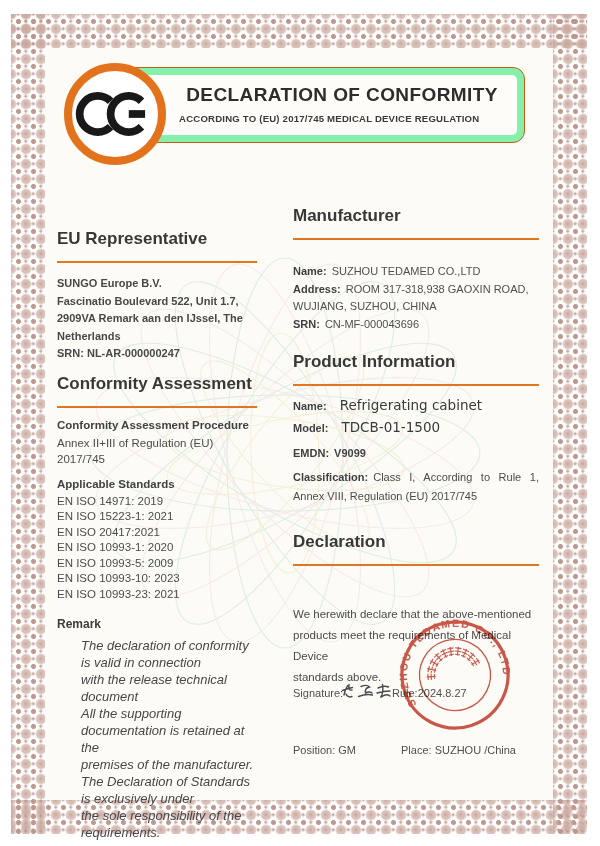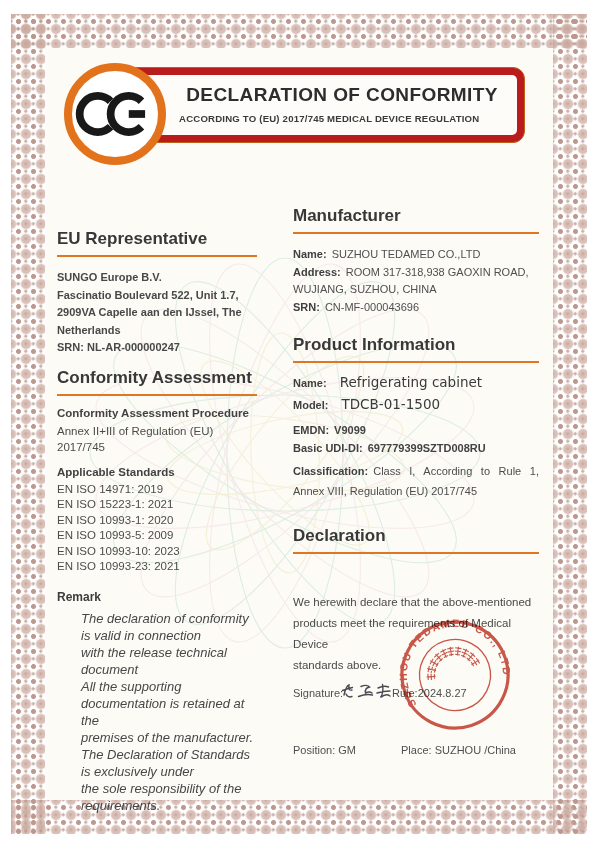--- a/index.html
+++ b/index.html
@@ -14,43 +14,43 @@
     background-size:15px 15px,15px 15px,7.5px 7.5px;
     background-position:0 0,7.5px 7.5px,3.5px 3.5px;}
   .lace-top{left:11px;right:13px;top:14px;height:34px;}
   .lace-bottom{left:11px;right:13px;bottom:12px;height:34px;}
   .lace-left{left:11px;top:14px;bottom:12px;width:34px;}
   .lace-right{right:13px;top:14px;bottom:12px;width:34px;}
   
   .content{position:absolute;left:45px;top:48px;right:47px;bottom:46px;background:#fcfbf6;}
   .rosette{position:absolute;left:-45px;top:170px;pointer-events:none;}
   
-  .banner{position:absolute;left:50px;top:19px;width:428px;height:74px;background:#b91c1c;
+  .banner{position:absolute;left:50px;top:19px;width:428px;height:74px;background:#86efac;
           border:1px solid #c05f15;border-radius:12px;}
   .banner-inner{position:absolute;inset:7px;background:#fdfcf8;border-radius:5px;}
   .doc-title{position:absolute;left:72px;right:8px;top:9px;text-align:center;
              font-size:19px;font-weight:bold;color:#2d2d2d;letter-spacing:.4px;}
   .doc-subtitle{position:absolute;left:76px;top:38px;font-size:9.6px;font-weight:bold;color:#3a3a3a;letter-spacing:.2px;}
   .ce-badge{position:absolute;left:19px;top:15px;width:86px;height:86px;background:#ffffff;
             border:8px solid #e2731c;border-radius:50%;}
   
   .col-left{position:absolute;left:12px;top:180px;width:200px;}
   .col-right{position:absolute;left:248px;top:157px;width:246px;}
   h2{margin:0;font-size:17px;line-height:21px;font-weight:bold;color:#383838;
-     padding-bottom:6px;border-bottom:2.5px solid #df7623;}
+     padding-bottom:12px;border-bottom:2.5px solid #df7623;}
   .addr{margin-top:12px;font-size:11px;font-weight:bold;line-height:17.5px;color:#484848;}
   .mt8{margin-top:8px;} .mt10{margin-top:10px;} .mt18{margin-top:18px;} .mt24{margin-top:24px;}
   .b{font-weight:bold;color:#424242;}
   .proc-label{margin-top:11px;font-size:11.5px;font-weight:bold;color:#424242;}
   .proc-value{margin-top:4px;font-size:11.5px;line-height:16px;color:#4c4c4c;}
   .std-list{margin-top:4px;font-size:11.5px;line-height:15.5px;color:#4c4c4c;}
   .remark-h{margin-top:15px;font-size:12px;font-weight:bold;color:#3c3c3c;}
   .remark-lines{margin-top:6px;font-size:13px;font-style:italic;line-height:17px;color:#474747;margin-left:24px;}
   .row{font-size:11px;line-height:17.5px;color:#4f4f4f;}
-  .rows{margin-top:12px;}
+  .rows{margin-top:23px;}
   .lbl{font-weight:bold;color:#3f3f3f;margin-right:5px;}
   .fill-row{margin-top:11px;font-size:11px;color:#4f4f4f;}
   .fill{font-family:"DejaVu Sans",sans-serif;font-size:13.5px;color:#3a3a3a;margin-left:8px;}
   .clas{margin-top:5px;font-size:11px;line-height:19.5px;text-align:justify;}
   .decl-p{margin-top:38px;font-size:11.5px;line-height:21px;color:#4a4a4a;}
   
   .abs{position:absolute;font-size:11px;color:#4f4f4f;}
   .sig-svg{position:absolute;left:341px;top:678px;}
   .stamp{position:absolute;left:397px;top:617px;mix-blend-mode:multiply;}
   .stamp text{font-family:"Liberation Sans",sans-serif;}
@@ -110,33 +110,34 @@
         </g>
       </svg>
     </div>
 
     <div class="col-left">
       <section>
         <h2>EU Representative</h2>
         <div class="addr">
             <div>SUNGO Europe B.V.</div>
             <div>Fascinatio Boulevard 522, Unit 1.7,</div>
-            <div>2909VA Capelle aan den IJssel, The</div>
+            <div>2909VA Remark aan den IJssel, The</div>
             <div>Netherlands</div>
             <div>SRN: NL-AR-000000247</div>
           </div>
       </section>
       <section class="mt10">
         <h2>Conformity Assessment</h2>
         <div class="proc-label">Conformity Assessment Procedure</div>
         <div class="proc-value">Annex II+III of Regulation (EU) 2017/745</div>
         <div class="proc-label mt8">Applicable Standards</div>
         <div class="std-list">
             <div>EN ISO 14971: 2019</div>
             <div>EN ISO 15223-1: 2021</div>
+            <div>EN ISO 20417:2021</div>
             <div>EN ISO 10993-1: 2020</div>
             <div>EN ISO 10993-5: 2009</div>
             <div>EN ISO 10993-10: 2023</div>
             <div>EN ISO 10993-23: 2021</div>
           </div>
       </section>
       <section>
         <div class="remark-h">Remark</div>
         <div class="remark-lines">
             <div>The declaration of conformity is valid in connection</div>
@@ -157,21 +158,20 @@
           <div class="row"><span class="lbl">Address:</span><span>ROOM 317-318,938 GAOXIN ROAD,</span></div>
           <div class="row">WUJIANG, SUZHOU, CHINA</div>
           <div class="row"><span class="lbl">SRN:</span><span>CN-MF-000043696</span></div>
         </div>
       </section>
       <section class="mt18">
         <h2>Product Information</h2>
         <div class="fill-row"><span class="lbl">Name:</span><span class="fill">Refrigerating cabinet</span></div>
         <div class="fill-row" style="margin-top:6px;"><span class="lbl">Model:</span><span class="fill">TDCB-01-1500</span></div>
         <div class="row mt10"><span class="lbl">EMDN:</span><span class="b">V9099</span></div>
-        <div class="row"><span class="lbl">Basic UDI-DI:</span><span class="b">697779399SZTD008RU</span></div>
         <div class="clas"><span class="lbl">Classification:</span><span>Class I, According to Rule 1, Annex VIII, Regulation (EU) 2017/745</span></div>
       </section>
       <section class="mt24">
         <h2>Declaration</h2>
         <div class="decl-p">
             <div>We herewith declare that the above-mentioned</div>
             <div>products meet the requirements of Medical Device</div>
             <div>standards above.</div>
           </div>
       </section>

